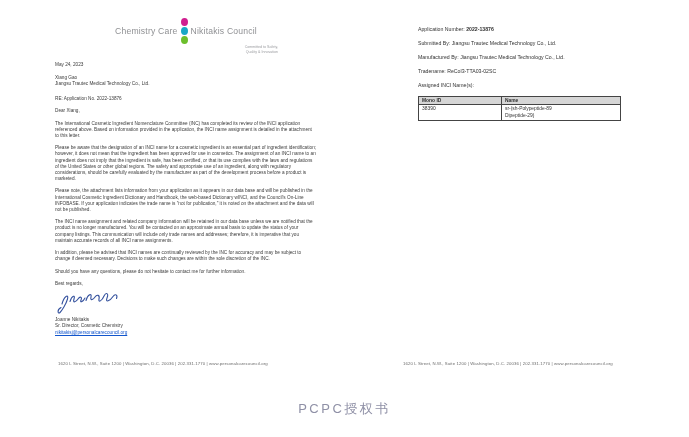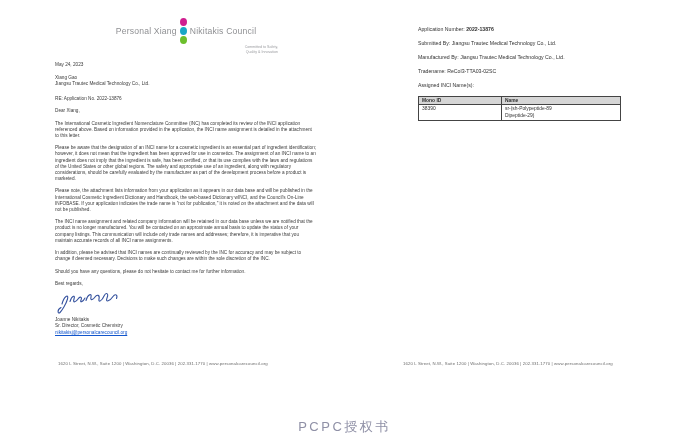--- a/index.html
+++ b/index.html
@@ -33,35 +33,35 @@
   .attach-line{font-size:5.2px;margin:0 0 8px 0;color:#333;}
   .attach-line b{font-weight:bold;}
   .inci-table{border-collapse:collapse;margin-top:3px;font-size:4.9px;color:#333;}
   .inci-table th,.inci-table td{border:0.7px solid #444;padding:1px 3px;text-align:left;vertical-align:top;}
   .inci-table th{background:#d6d6d6;font-weight:bold;}
   .col-mono{width:76px;}
   .col-name{width:112px;}
   .name-wrap{width:62px;line-height:1.35;}
   
   .caption{
-    position:absolute;left:0;top:418px;width:689px;text-align:center;
+    position:absolute;left:0;top:400px;width:689px;text-align:center;
     font-size:13px;letter-spacing:2.5px;color:#8f90a6;
     font-family:"Liberation Sans","DejaVu Sans",sans-serif;
   }
 </style>
 </head>
 <body>
 
 <div class="canvas">
 
   <div class="letter-page">
 
     <div class="logo-block">
       <div class="logo-row">
-        <span class="logo-text">Personal Xiang</span>
+        <span class="logo-text">Chemistry Care</span>
         <span class="dots">
           <span class="dot dot-magenta"></span>
           <span class="dot dot-teal"></span>
           <span class="dot dot-green"></span>
         </span>
         <span class="logo-text">Nikitakis Council</span>
       </div>
       <div class="tagline">
         <div>Committed to Safety,</div>
         <div>Quality &amp; Innovation</div>

